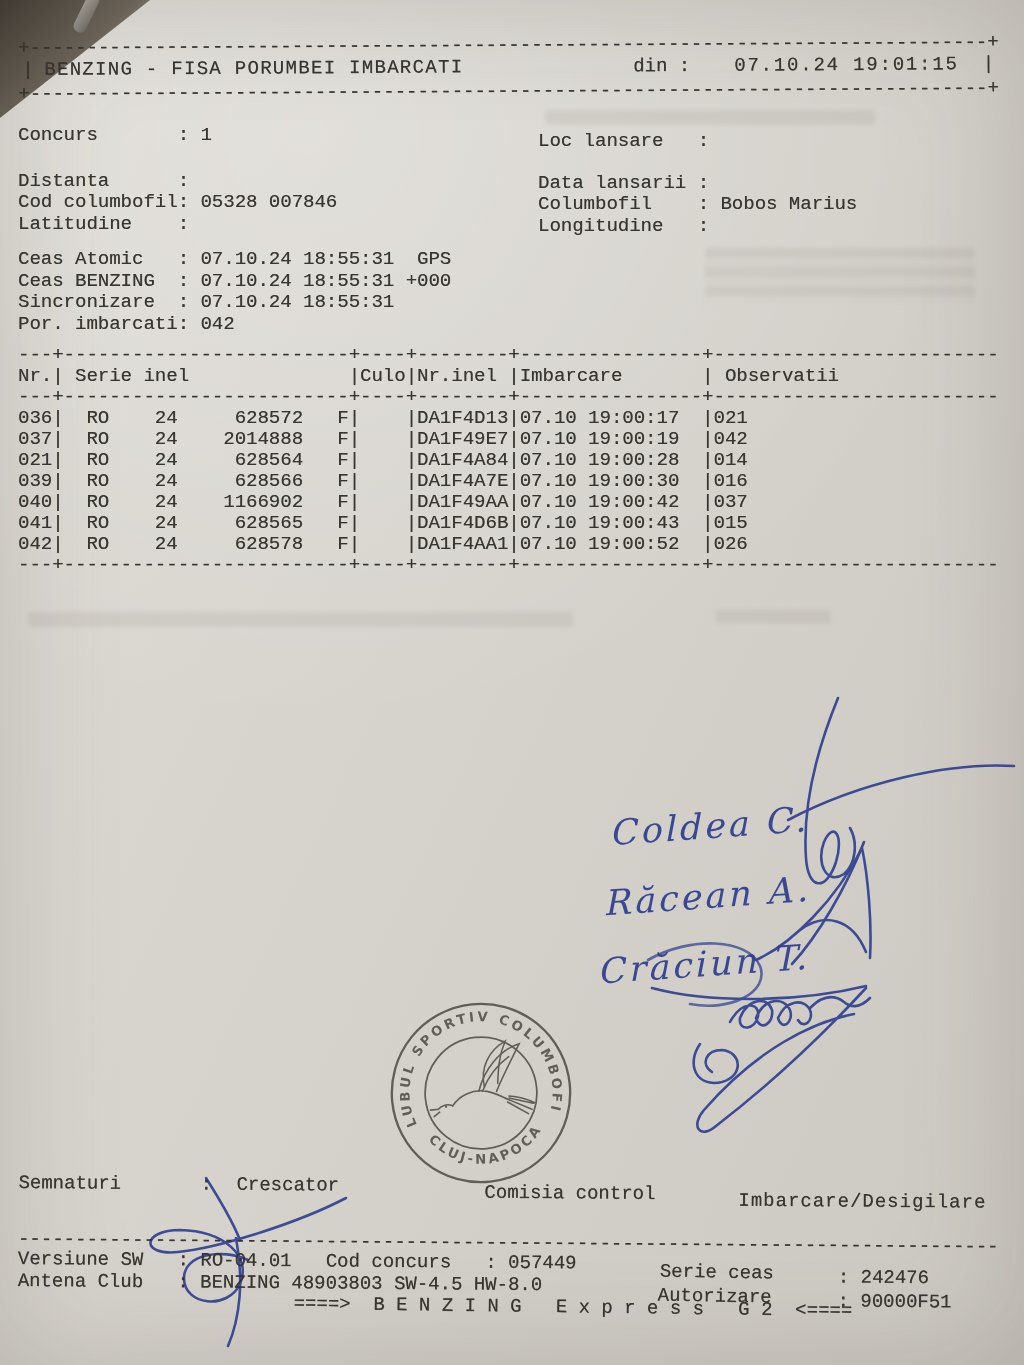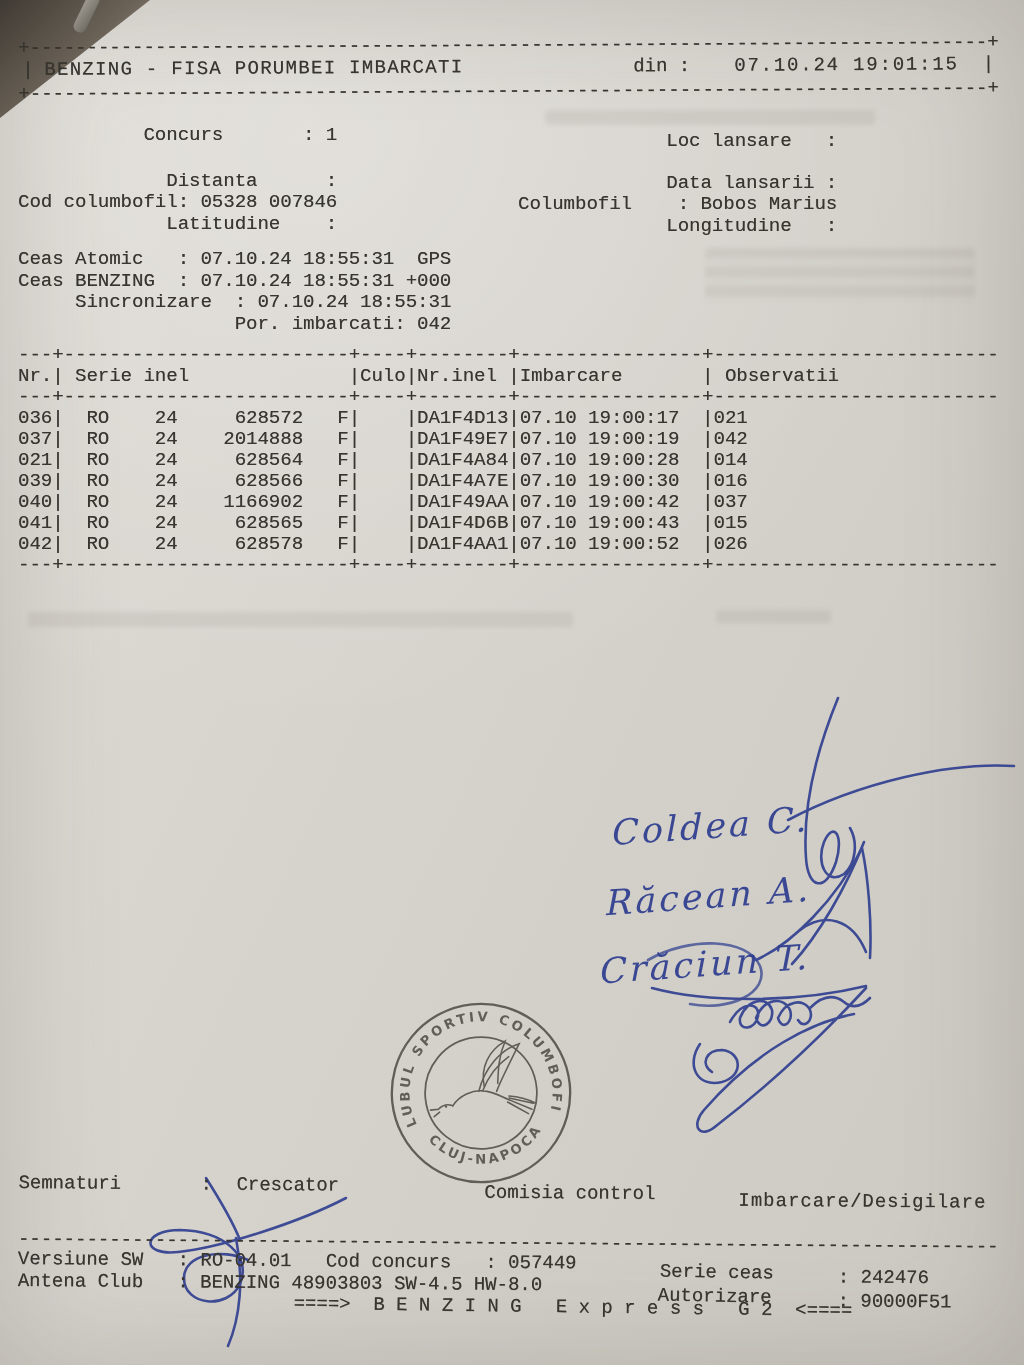--- a/index.html
+++ b/index.html
@@ -29,21 +29,21 @@
   .mline{white-space:pre;font-size:19px;line-height:21px;
     text-shadow:0.25px 0.25px 0.35px rgba(40,38,32,0.55);}
   .hdr{position:absolute;left:18px;top:38px;width:980px;transform:rotate(-0.35deg);transform-origin:0 0;}
   .hdr-mid{position:relative;height:25px;}
   .hdr-mid span{position:absolute;font-size:19px;text-shadow:0.25px 0.25px 0.35px rgba(40,38,32,0.55);}
   .bar-l{left:4px;} .bar-r{right:4px;}
   .hdr-title{left:26px;letter-spacing:1.3px;}
   .din-l{left:615px;}
   .din-v{left:716px;letter-spacing:1.8px;}
   .iblock{position:absolute;}
-  .iblock .mline{line-height:21.6px;text-align:right;}
+  .iblock .mline{line-height:21.6px;}
   #tbl{position:absolute;left:18px;top:345px;}
   .ink{position:absolute;left:0;top:0;pointer-events:none;}
   .hand{
     position:absolute;font-family:"DejaVu Serif","Liberation Serif",serif;
     font-style:italic;font-size:35px;letter-spacing:3px;color:#2e3d8f;
     transform:rotate(-4deg) skewX(-4deg);opacity:0.92;
   }
   .stamp{position:absolute;left:383px;top:995px;transform:rotate(-6deg);opacity:0.85;}
   .footer{position:absolute;left:0;top:0;width:1024px;height:1365px;transform:rotate(0.45deg);transform-origin:20px 1240px;}
   .fabs{position:absolute;font-size:19px;white-space:pre;text-shadow:0.25px 0.25px 0.35px rgba(40,38,32,0.55);}
@@ -70,21 +70,21 @@
     </div>
     <div class="mline">+------------------------------------------------------------------------------------+</div>
   </div>
 
   <div id="info-left" class="iblock" style="left:18px;top:125px">
       <div class="mline">Concurs       : 1</div>
       <div class="mline" style="margin-top: 24px;">Distanta      :</div>
       <div class="mline">Cod columbofil: 05328 007846</div>
       <div class="mline">Latitudine    :</div>
     </div>
-  <div id="info-right" class="iblock" style="left:518px;top:131px">
+  <div id="info-right" class="iblock" style="left:538px;top:131px">
       <div class="mline">Loc lansare   :</div>
       <div class="mline" style="margin-top: 20px;">Data lansarii :</div>
       <div class="mline">Columbofil    : Bobos Marius</div>
       <div class="mline">Longitudine   :</div>
     </div>
   <div id="clock" class="iblock" style="left:18px;top:249px">
       <div class="mline">Ceas Atomic   : 07.10.24 18:55:31  GPS</div>
       <div class="mline">Ceas BENZING  : 07.10.24 18:55:31 +000</div>
       <div class="mline">Sincronizare  : 07.10.24 18:55:31</div>
       <div class="mline">Por. imbarcati: 042</div>

